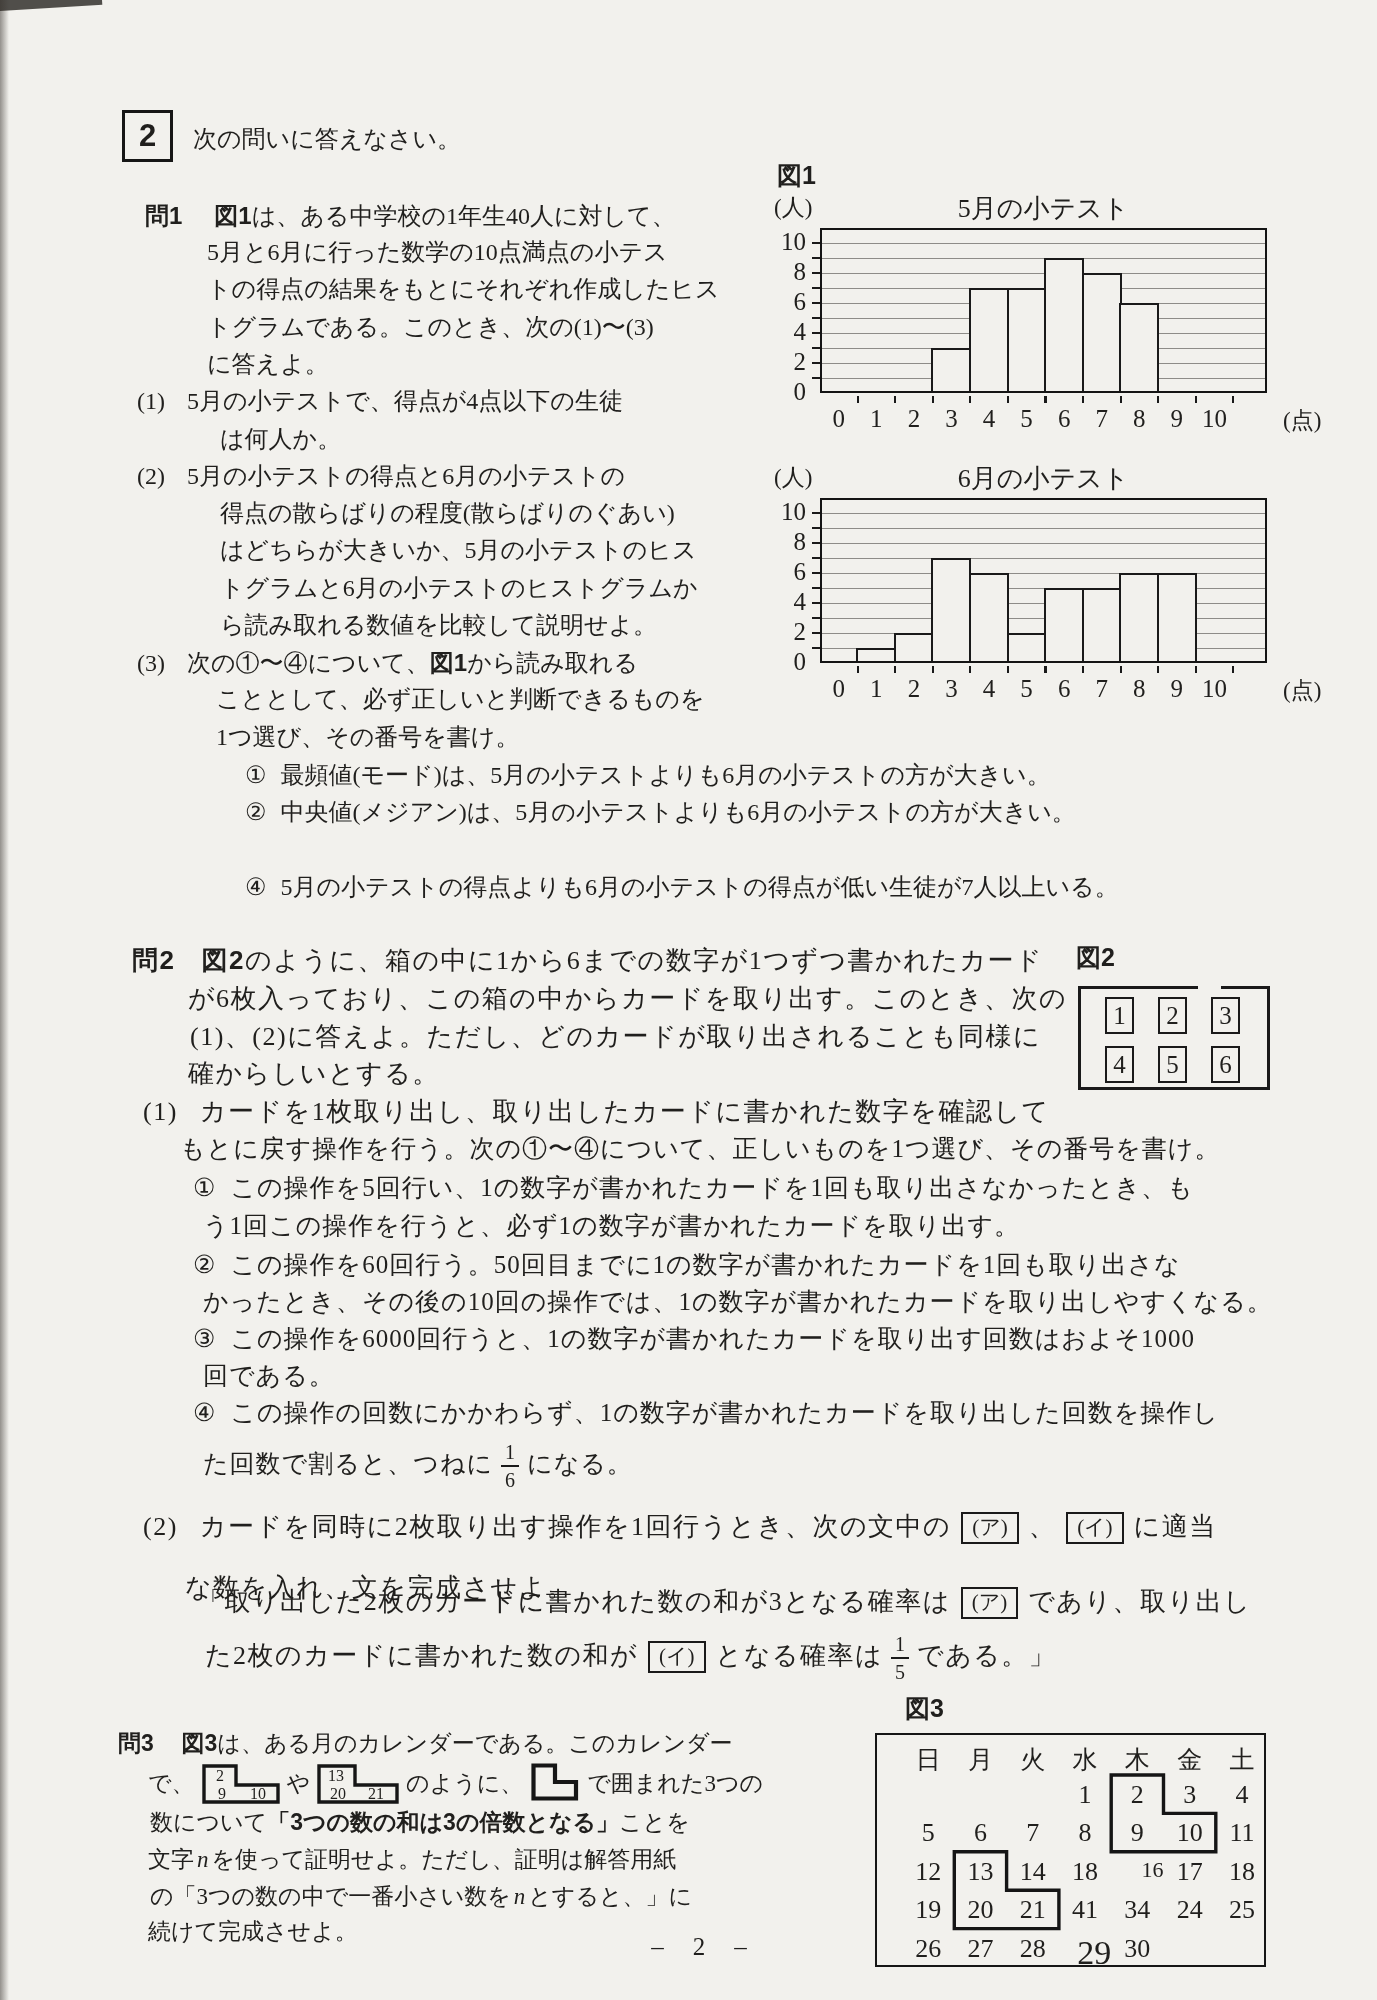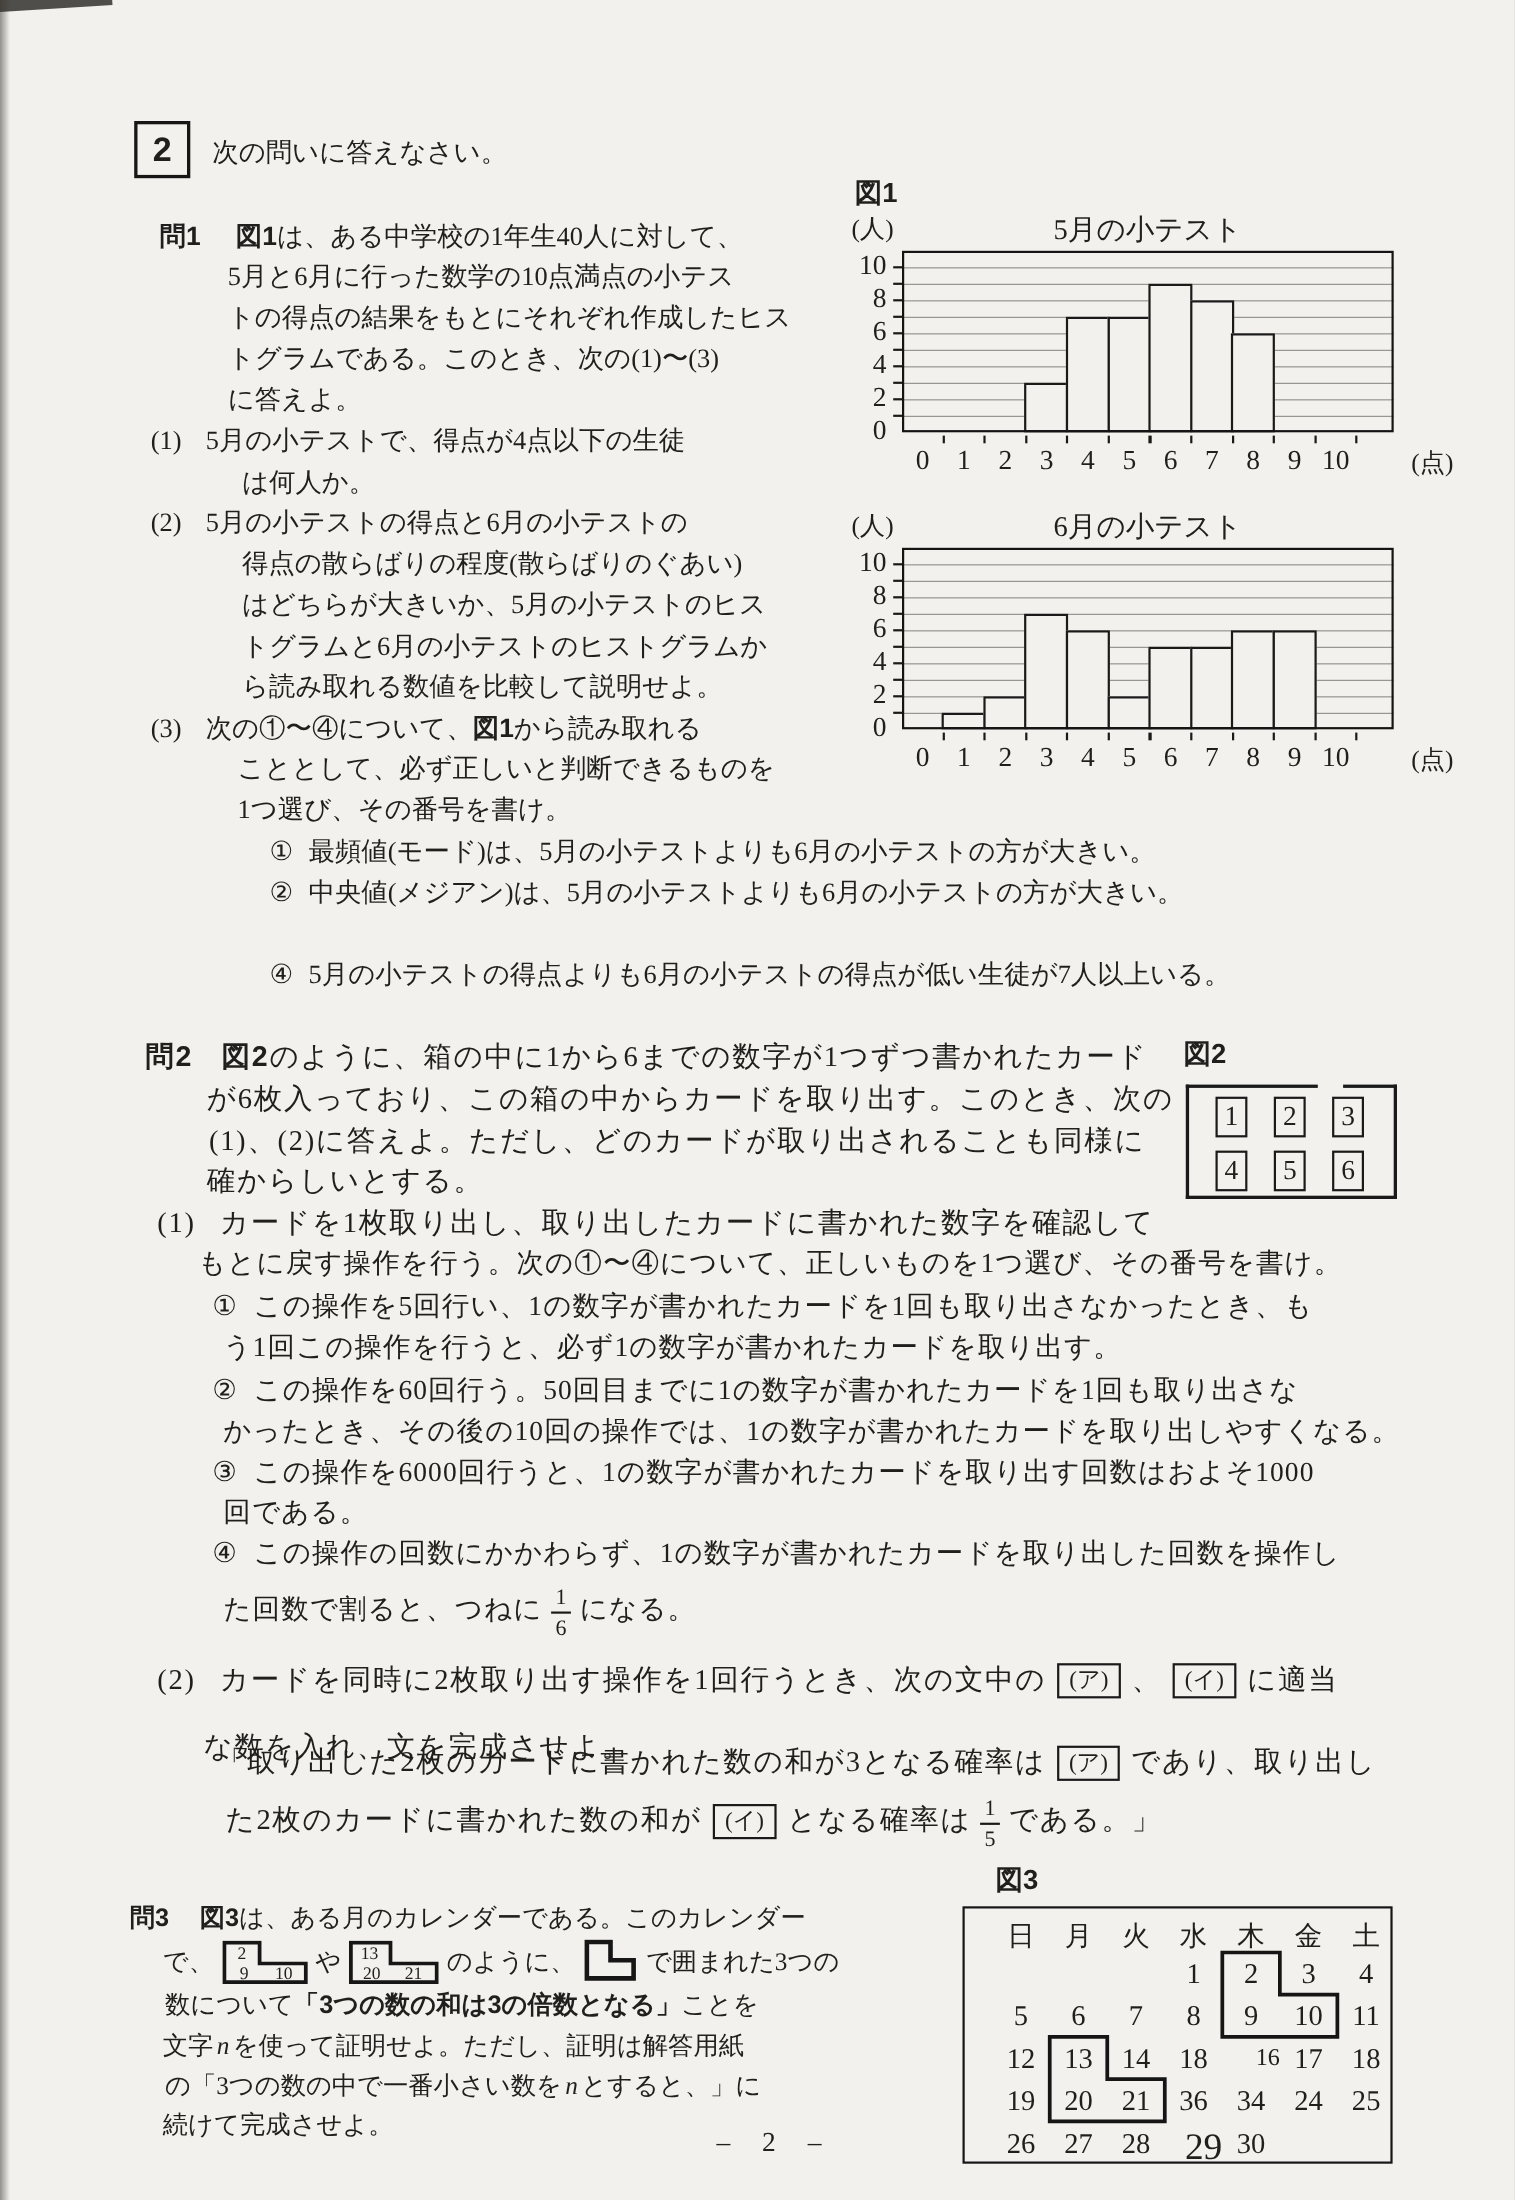--- a/index.html
+++ b/index.html
@@ -328,21 +328,21 @@
       <div style="left: 25px; top: 121.8px; width: 52.3px; text-align: center; font-size: 26px; position: absolute;">12</div>
       <div style="left: 77.3px; top: 121.8px; width: 52.3px; text-align: center; font-size: 26px; position: absolute;">13</div>
       <div style="left: 129.6px; top: 121.8px; width: 52.3px; text-align: center; font-size: 26px; position: absolute;">14</div>
       <div style="left: 181.9px; top: 121.8px; width: 52.3px; text-align: center; font-size: 26px; position: absolute;">18</div>
       <div style="left: 234.2px; top: 121.8px; width: 52.3px; text-align: right; font-size: 22px; position: absolute;">16</div>
       <div style="left: 286.5px; top: 121.8px; width: 52.3px; text-align: center; font-size: 26px; position: absolute;">17</div>
       <div style="left: 338.8px; top: 121.8px; width: 52.3px; text-align: center; font-size: 26px; position: absolute;">18</div>
       <div style="left: 25px; top: 160.2px; width: 52.3px; text-align: center; font-size: 26px; position: absolute;">19</div>
       <div style="left: 77.3px; top: 160.2px; width: 52.3px; text-align: center; font-size: 26px; position: absolute;">20</div>
       <div style="left: 129.6px; top: 160.2px; width: 52.3px; text-align: center; font-size: 26px; position: absolute;">21</div>
-      <div style="left: 181.9px; top: 160.2px; width: 52.3px; text-align: center; font-size: 26px; position: absolute;">36</div>
+      <div style="left: 181.9px; top: 160.2px; width: 52.3px; text-align: center; font-size: 26px; position: absolute;">41</div>
       <div style="left: 234.2px; top: 160.2px; width: 52.3px; text-align: center; font-size: 26px; position: absolute;">34</div>
       <div style="left: 286.5px; top: 160.2px; width: 52.3px; text-align: center; font-size: 26px; position: absolute;">24</div>
       <div style="left: 338.8px; top: 160.2px; width: 52.3px; text-align: center; font-size: 26px; position: absolute;">25</div>
       <div style="left: 25px; top: 198.6px; width: 52.3px; text-align: center; font-size: 26px; position: absolute;">26</div>
       <div style="left: 77.3px; top: 198.6px; width: 52.3px; text-align: center; font-size: 26px; position: absolute;">27</div>
       <div style="left: 129.6px; top: 198.6px; width: 52.3px; text-align: center; font-size: 26px; position: absolute;">28</div>
       <div style="left: 181.9px; top: 198.6px; width: 52.3px; text-align: right; font-size: 34px; position: absolute;">29</div>
       <div style="left: 234.2px; top: 198.6px; width: 52.3px; text-align: center; font-size: 26px; position: absolute;">30</div>
       <svg width="386" height="229" style="position: absolute; left: 0px; top: 0px;">
         <path d="M234.2,40 L286.5,40 L286.5,78.4 L338.79999999999995,78.4 L338.79999999999995,116.8 L234.2,116.8 Z" fill="none" stroke="#151515" stroke-width="3.4"></path>

